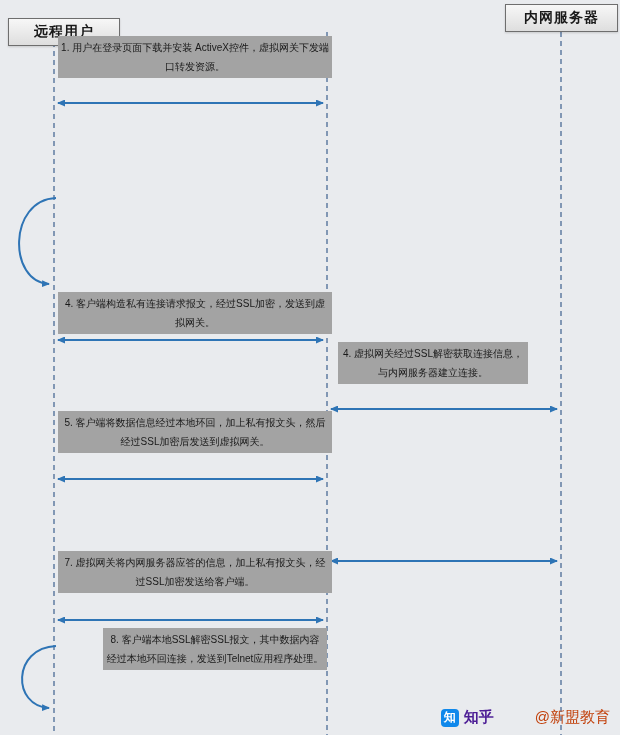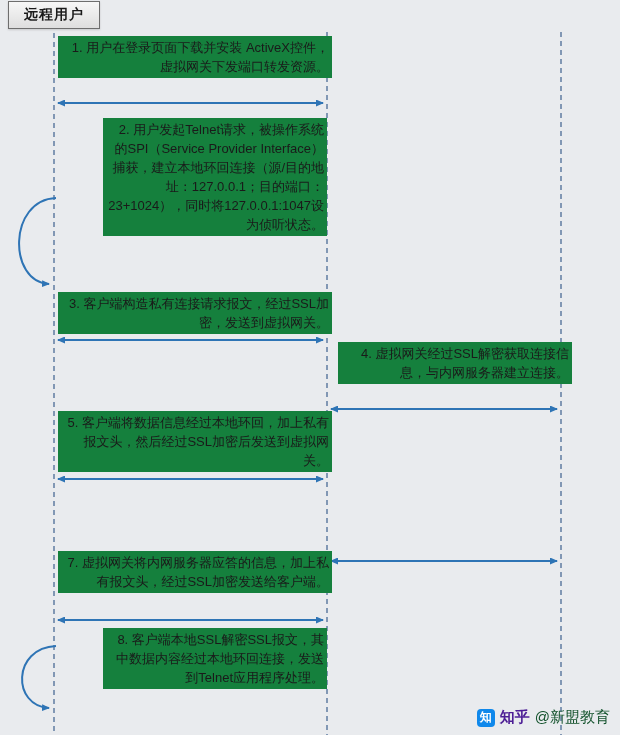--- a/index.html
+++ b/index.html
@@ -34,37 +34,37 @@
     border:1px solid #6e6e6e;
     color:var(--ink);
     font-size:14px;
     font-weight:bold;
     display:flex;
     align-items:center;
     justify-content:center;
     letter-spacing:1px;
     box-shadow:0 1px 2px rgba(0,0,0,0.15);
   }
-  .actor-remote{left:8px;top:1px;width:92px;align-items:center;}
+  .actor-remote{left:8px;top:18px;width:112px;align-items:center;}
   .actor-fw{left:270px;top:4px;width:115px;}
   .actor-server{left:505px;top:4px;width:113px;}
   .step-text{
     position:absolute;
     box-sizing:border-box;
-    background:#15803d;
+    background:#a3a3a3;
     color:var(--ink);
-    font-size:13px;
+    font-size:10px;
     line-height:19px;
     padding:2px 3px;
-    text-align:right;
+    text-align:center;
   }
   .step-1{left:58px;top:36px;width:274px;}
   .step-2{left:103px;top:118px;width:224px;}
   .step-3{left:58px;top:292px;width:274px;}
-  .step-4{left:338px;top:342px;width:234px;}
+  .step-4{left:338px;top:342px;width:190px;}
   .step-5{left:58px;top:411px;width:274px;}
   .step-6{left:338px;top:487px;width:234px;}
   .step-7{left:58px;top:551px;width:274px;}
   .step-8{left:103px;top:628px;width:224px;}
   .watermark{
     position:absolute;
     right:10px;
     bottom:8px;
     display:flex;
     align-items:center;
@@ -76,21 +76,21 @@
     border-radius:4px;
     background:#0f88eb;
     color:#ffffff;
     font-size:12px;
     font-weight:bold;
     display:flex;
     align-items:center;
     justify-content:center;
   }
   .wm-brand{color:#4c1d95;font-weight:bold;}
-  .wm-handle{color:#14532d;}
+  .wm-handle{color:#c2410c;margin-left:36px;}
 </style>
 </head>
 <body>
 
 <div class="canvas">
 
   <svg class="svg-layer" width="620" height="735" viewBox="0 0 620 735" xmlns="http://www.w3.org/2000/svg">
     <defs>
       <marker id="ah-end" markerWidth="9" markerHeight="8" refX="7" refY="3.5" orient="auto" markerUnits="userSpaceOnUse">
         <path d="M0,0 L8,3.5 L0,7 Z" style="fill:var(--arrow)"></path>
@@ -117,24 +117,26 @@
     <line x1="331" y1="561" x2="557" y2="561" style="stroke:var(--arrow)" stroke-width="2" marker-start="url(#ah-start)" marker-end="url(#ah-end)"></line>
 
     <line x1="58" y1="620" x2="323" y2="620" style="stroke:var(--arrow)" stroke-width="2" marker-start="url(#ah-start)" marker-end="url(#ah-end)"></line>
 
     <path d="M 56 646 C 12 648, 12 706, 49 708" fill="none" style="stroke:var(--arrow)" stroke-width="2" marker-end="url(#ah-end)"></path>
   </svg>
 
   <div class="actor-box actor-remote">
     <span>远程用户</span>
   </div>
+  <div class="actor-box actor-server">
+    <span>内网服务器</span>
+  </div>
 
   <div class="step-text step-1">1. 用户在登录页面下载并安装 ActiveX控件，虚拟网关下发端口转发资源。</div>
-  <div class="step-text step-2">2. 用户发起Telnet请求，被操作系统的SPI（Service Provider Interface）捕获，建立本地环回连接（源/目的地址：127.0.0.1；目的端口：23+1024），同时将127.0.0.1:1047设为侦听状态。</div>
-  <div class="step-text step-3">3. 客户端构造私有连接请求报文，经过SSL加密，发送到虚拟网关。</div>
+  <div class="step-text step-3">4. 客户端构造私有连接请求报文，经过SSL加密，发送到虚拟网关。</div>
   <div class="step-text step-4">4. 虚拟网关经过SSL解密获取连接信息，与内网服务器建立连接。</div>
   <div class="step-text step-5">5. 客户端将数据信息经过本地环回，加上私有报文头，然后经过SSL加密后发送到虚拟网关。</div>
   <div class="step-text step-7">7. 虚拟网关将内网服务器应答的信息，加上私有报文头，经过SSL加密发送给客户端。</div>
   <div class="step-text step-8">8. 客户端本地SSL解密SSL报文，其中数据内容经过本地环回连接，发送到Telnet应用程序处理。</div>
 
   <div class="watermark">
     <span class="wm-logo">知</span>
     <span class="wm-brand">知乎</span>
     <span class="wm-handle">@新盟教育</span>
   </div>

